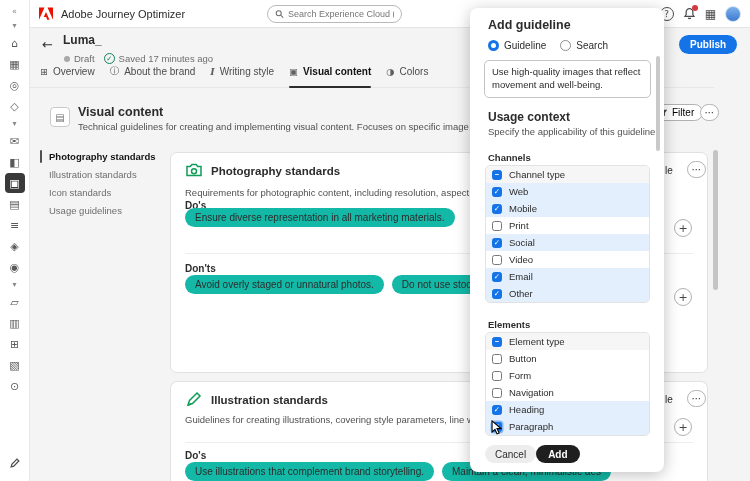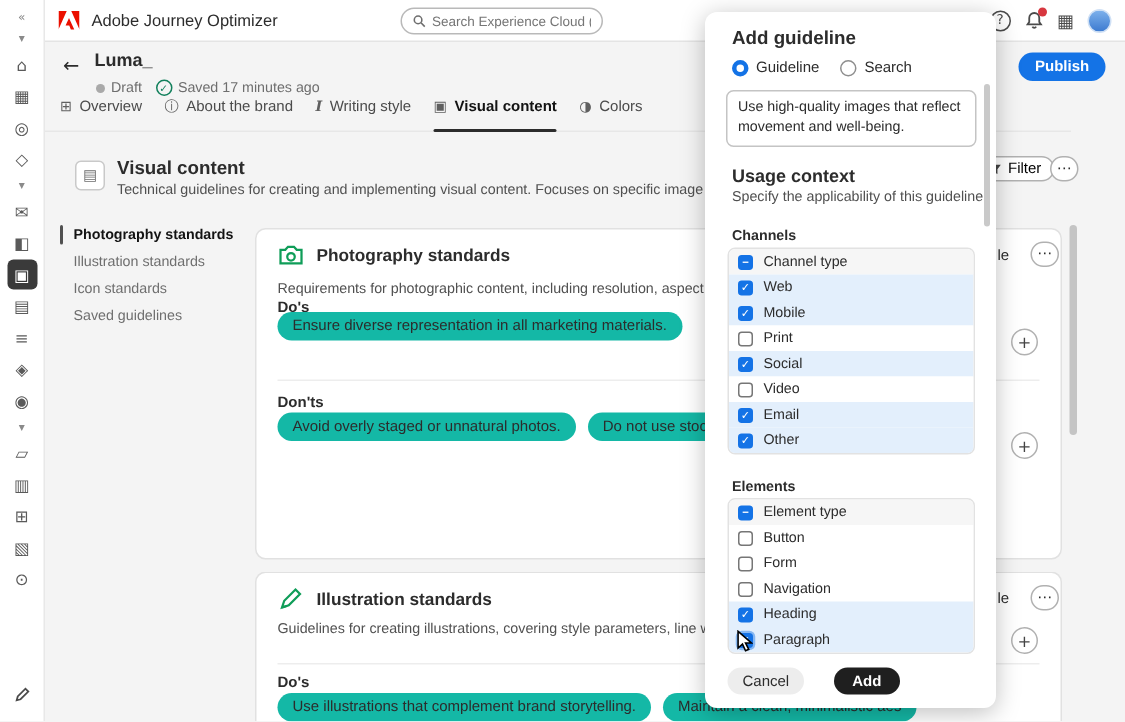--- a/index.html
+++ b/index.html
@@ -92,21 +92,21 @@
   .d-table{position:absolute;left:15px;width:165px;border:1px solid #e2e2e2;border-radius:5px;overflow:hidden;background:#fff;}
   .trow{height:17px;display:flex;align-items:center;gap:7px;padding:0 6px;font-size:9.5px;background:#fff;cursor:pointer;}
   .trow.header{background:#f6f6f6;}
   .trow.checked{background:#e3effc;}
   .cb{width:10px;height:10px;border:1.3px solid #767676;border-radius:2.5px;background:#fff;flex:none;display:flex;align-items:center;justify-content:center;color:#fff;font-size:7.5px;line-height:1;font-weight:700;}
   .cb.on{background:#1473e6;border-color:#1473e6;}
   .cb.ind::after{content:"−";}
   .trow.checked .cb{background:#1473e6;border-color:#1473e6;}
   .trow.checked .cb::after{content:"✓";}
   .cb.focus{box-shadow:0 0 0 1.5px rgba(20,115,230,.45);}
-  .d-buttons{position:absolute;left:15px;top:437px;display:flex;gap:20px;}
+  .d-buttons{position:absolute;left:15px;top:437px;display:flex;gap:0;}
   .btn{height:18px;border:none;border-radius:9px;font-size:10px;display:flex;align-items:center;cursor:pointer;font-family:inherit;}
   .btn-cancel{background:#ededed;color:#2c2c2c;padding:0 10px;}
   .btn-add{background:#1f1f1f;color:#fff;padding:0 12px;font-weight:700;}
   .cursor-icon{position:absolute;left:21px;top:412px;z-index:30;}
 </style>
 </head>
 <body>
 
 <div id="root">
 
@@ -208,21 +208,21 @@
         <path d="M1 1h8L6.2 4.8v4L3.8 7.4V4.8z" fill="#444"></path>
       </svg>
     <span>Filter</span>
   </button>
   <button class="abs pill-more sec-more glyph">⋯</button>
 
   <nav class="abs subnav">
     <div class="sn-item active">Photography standards</div>
     <div class="sn-item">Illustration standards</div>
     <div class="sn-item">Icon standards</div>
-    <div class="sn-item">Saved guidelines</div>
+    <div class="sn-item">Usage guidelines</div>
   </nav>
 
   <section class="card card1">
     <span class="c-icon">
       <svg width="18" height="18" viewBox="0 0 18 18" fill="none" stroke="#0f9d58" stroke-width="1.5">
           <path d="M2 5.5h3.2L7 3.5h4l1.8 2H16v9H2z"></path>
           <circle cx="9" cy="10.2" r="2.5"></circle>
         </svg>
     </span>
     <h3 class="c-title">Photography standards</h3>

